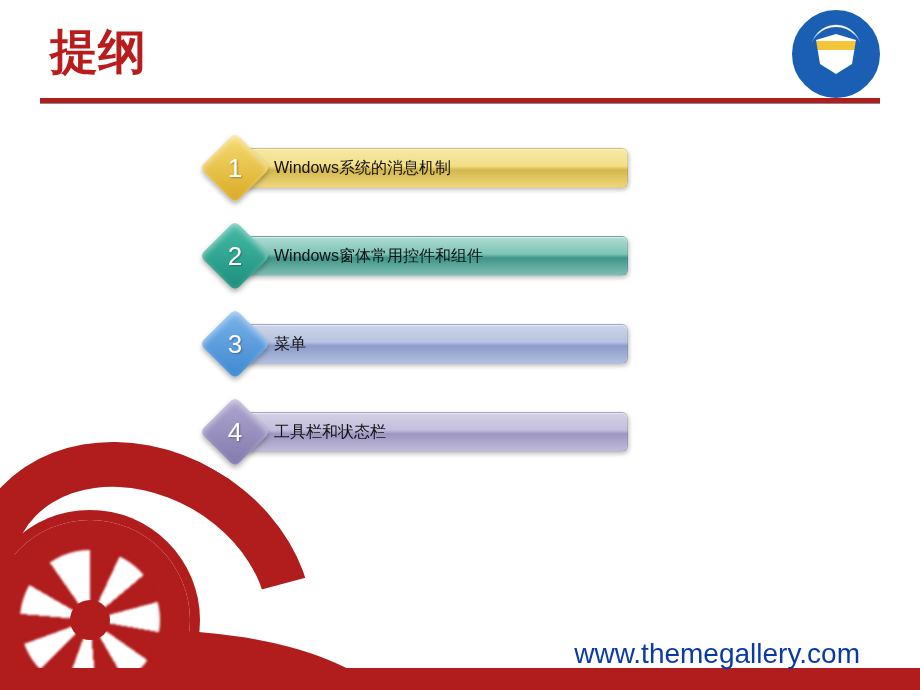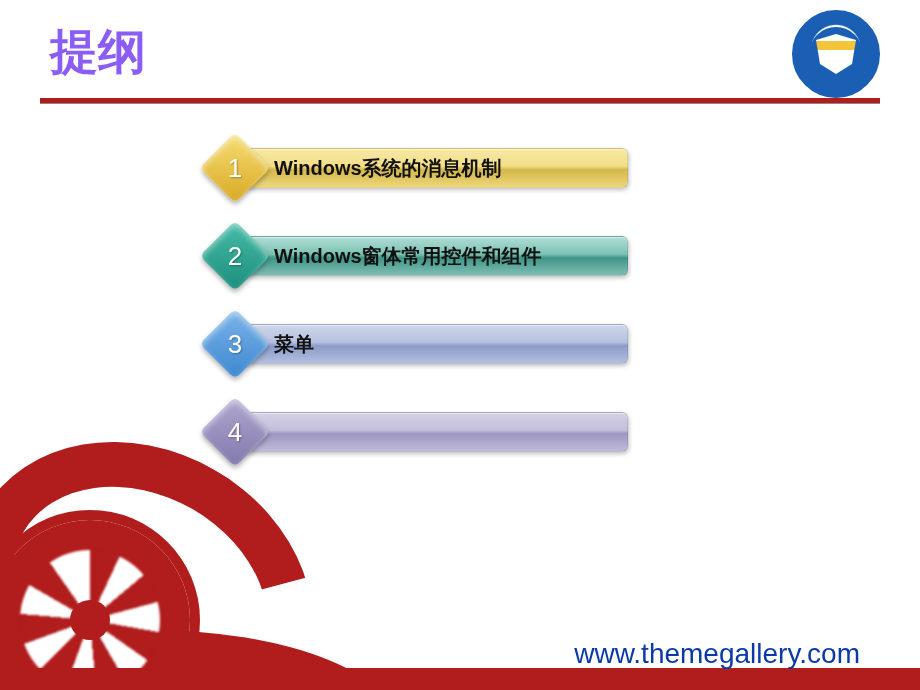--- a/index.html
+++ b/index.html
@@ -5,21 +5,21 @@
     * { margin: 0; padding: 0; box-sizing: border-box; }
     body {
       width: 920px;
       height: 690px;
       font-family: "Microsoft YaHei", Arial, sans-serif;
       background: #fff;
       position: relative;
       overflow: hidden;
     }
     .header { position: relative; padding: 20px 50px 0; }
-    .title { font-size: 48px; font-weight: bold; color: #8b5cf6; }
+    .title { font-size: 48px; font-weight: bold; color: #b91c1c; }
     .logo {
       position: absolute; top: 10px; right: 40px;
       width: 88px; height: 88px; border-radius: 50%;
       background: radial-gradient(circle at 50% 45%, #fff 0 40%, #1a5fb4 42% 100%);
       display: flex; align-items: center; justify-content: center;
       border: 3px solid #1a5fb4;
     }
     .logo-inner {
       width: 54px; height: 54px; border-radius: 50%;
       background: #1a5fb4; display: flex; align-items: center; justify-content: center;
@@ -51,21 +51,21 @@
     .item:nth-child(2) .diamond { background: linear-gradient(135deg,#47bca7,#1a8e7b); }
     .item:nth-child(3) .diamond { background: linear-gradient(135deg,#7db4ea,#3b87d0); }
     .item:nth-child(4) .diamond { background: linear-gradient(135deg,#b0a8d0,#8178ac); }
     .item:nth-child(5) .diamond { background: linear-gradient(135deg,#b0a8d0,#8178ac); }
     .num {
       position: absolute; left: 0; top: 0; width: 50px; height: 50px;
       display: flex; align-items: center; justify-content: center;
       color: #fff; font-size: 26px; font-weight: 500;
       text-shadow: 1px 1px 2px rgba(0,0,0,.3);
     }
-    .label { position: relative; margin-left: 64px; font-size: 20px; font-weight: bold; color: #111; }
+    .label { position: relative; margin-left: 64px; font-size: 16px; font-weight: normal; color: #111; }
     .footer-curve {
       position: absolute; left: -40px; bottom: -60px; width: 360px; height: 300px;
     }
     .red-arc1 { position:absolute; width:360px; height:300px; border-radius:50%; border: 45px solid #b11c1c; border-color:#b11c1c transparent transparent #b11c1c; transform: rotate(30deg); }
     .red-fill { position:absolute; bottom:-80px; left:-60px; width:500px; height:200px; border-radius:50% 50% 0 0; background:#b11c1c; }
     .pattern-disc {
       position:absolute; left:30px; bottom:30px; width:200px; height:200px; border-radius:50%;
       background: radial-gradient(circle,#fff 0 8%,#b11c1c 8% 16%,#fff 16% 22%,#b11c1c 22% 100%);
       box-shadow: 0 0 0 10px #b11c1c;
       overflow:hidden;
@@ -107,20 +107,21 @@
   <div class="item">
     <div class="bar"></div>
     <div class="diamond"></div>
     <div class="num">3</div>
     <div class="label">菜单</div>
   </div>
   <div class="item">
     <div class="bar"></div>
     <div class="diamond"></div>
     <div class="num">4</div>
+    <div class="label">工具栏和状态栏</div>
   </div>
 </div>
 
 <div class="footer-curve">
   <div class="red-fill"></div>
   <div class="red-arc1"></div>
   <div class="pattern-disc"></div>
 </div>
 <div class="bottom-bar"></div>
 <div class="url">www.themegallery.com</div>

